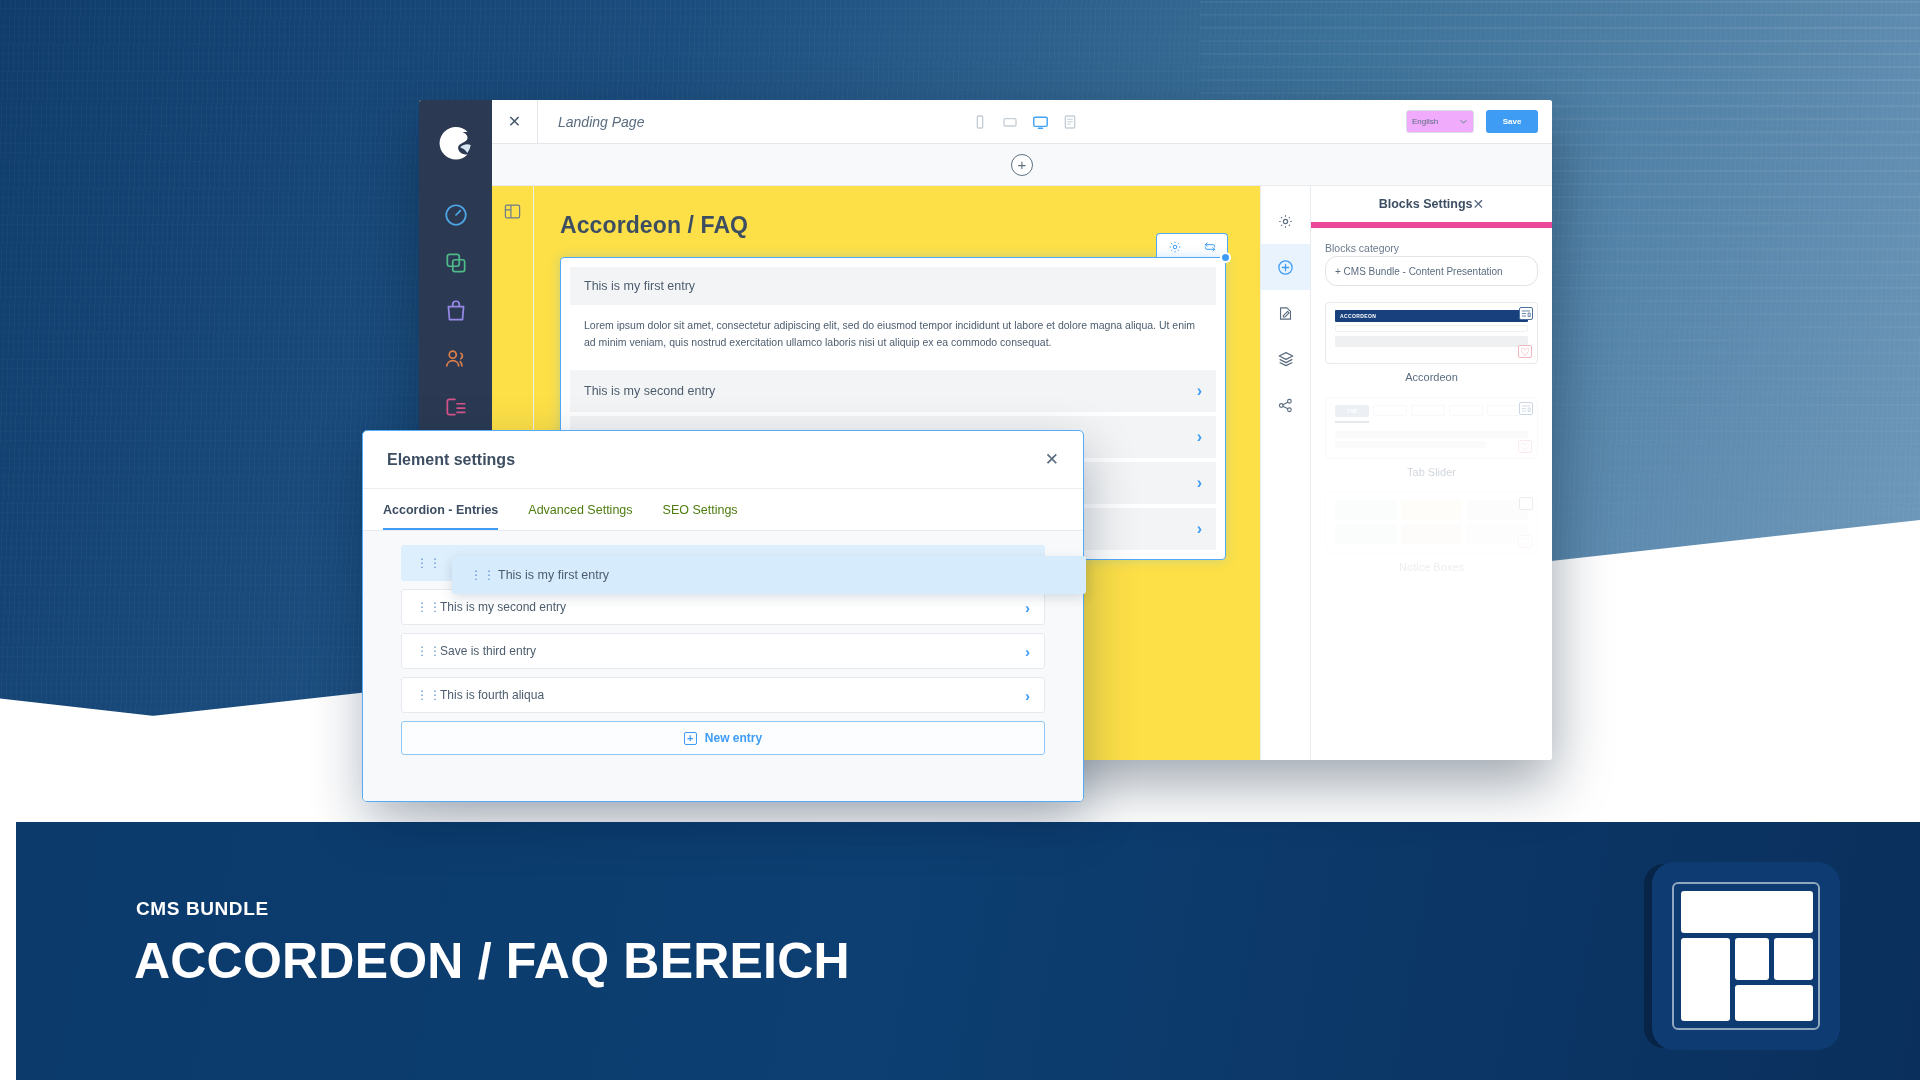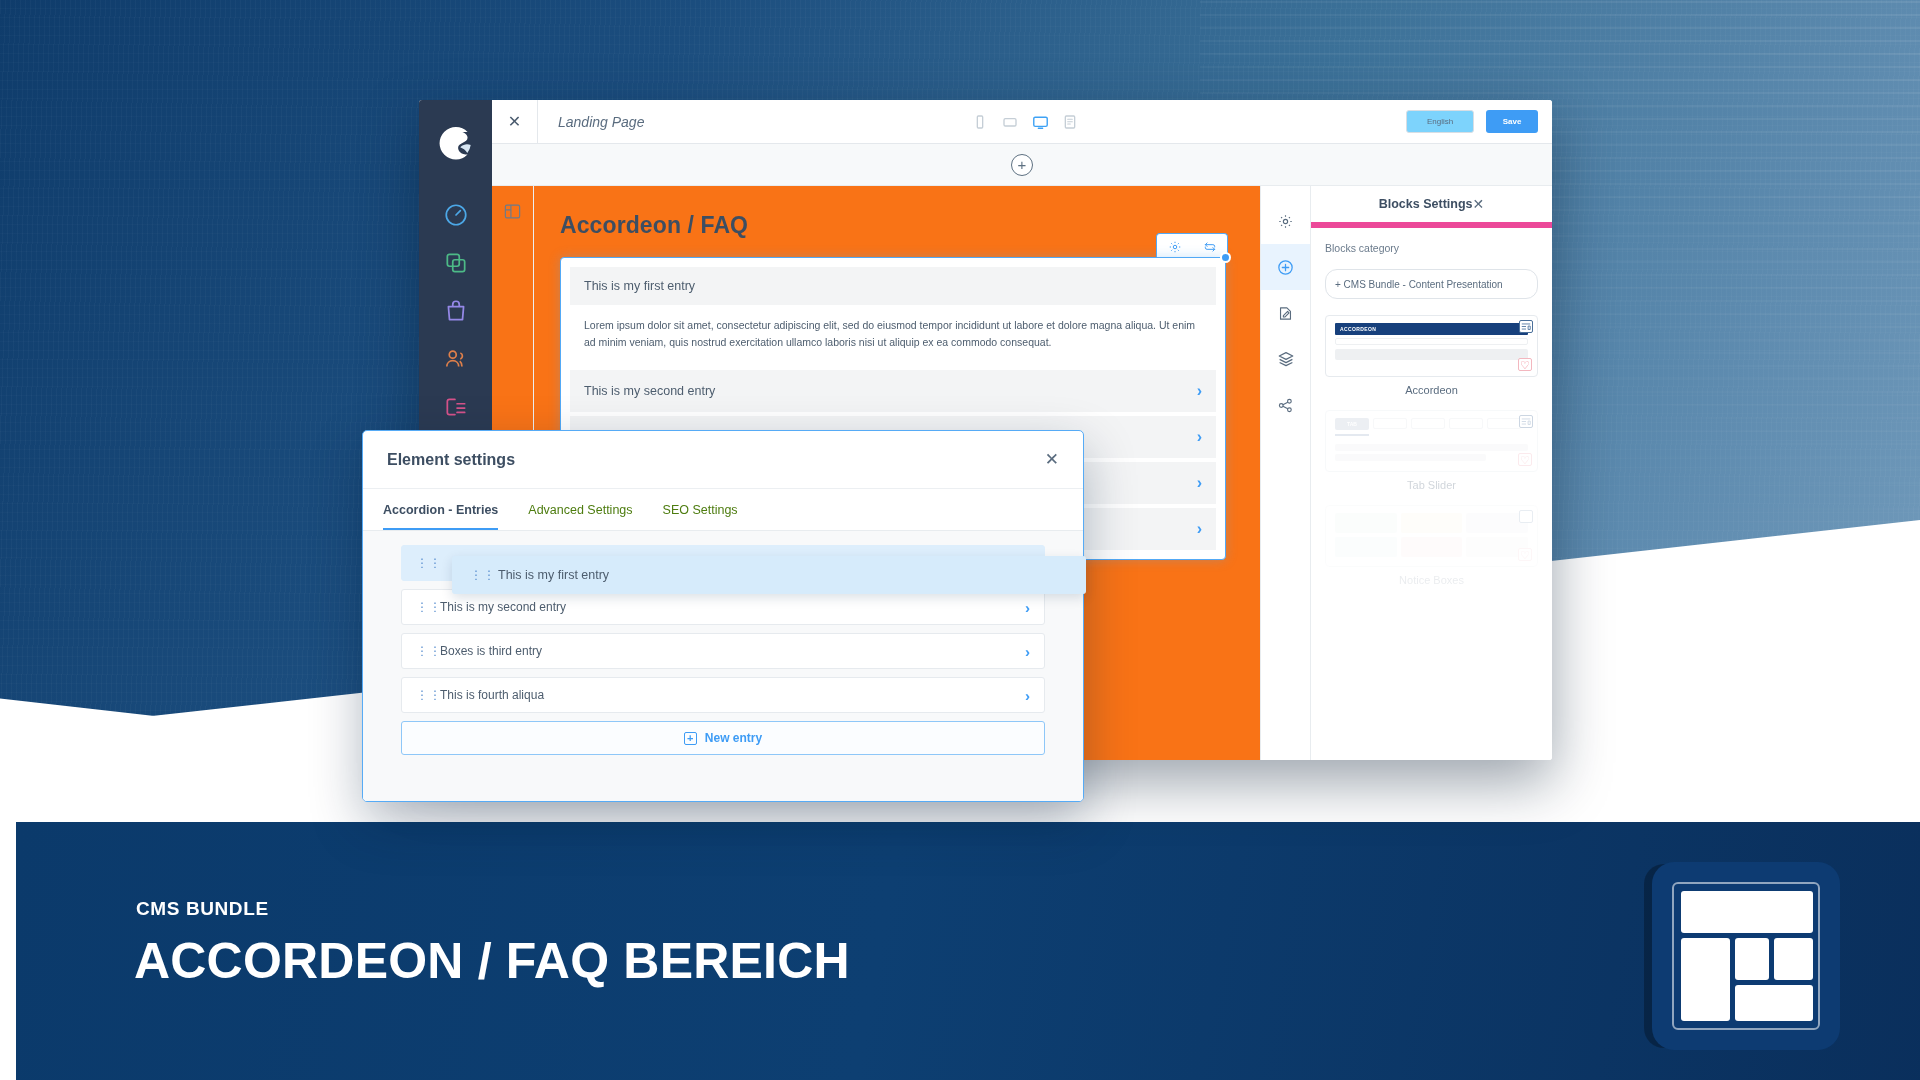--- a/index.html
+++ b/index.html
@@ -99,39 +99,39 @@
     border-right: 1px solid #e4e8ec; color: #4a5b6e; font-size: 16px;
   }
   .topbar-title { padding-left: 20px; color: #5a6c7f; font-size: 14px; font-style: italic; }
   .device-icons { margin-left: auto; display: flex; gap: 14px; align-items: center; }
   .dev { width: 16px; height: 16px; color: #c5ced6; }
   .dev.active { color: #3ea2f5; }
   .topbar-right { margin-left: auto; display:flex; align-items:center; gap: 12px; padding-right: 14px; }
   .lang-select {
     width: 68px; height: 23px; border: 1px solid #d8dee4; border-radius: 3px;
     display: flex; align-items: center; justify-content: space-between;
-    padding: 0 20px; font-size: 8px; color: #5a6c7f; background:#7dd3fc;text-align:right;
+    padding: 0 5px; font-size: 8px; color: #5a6c7f; background:#f0abfc;text-align:right;
   }
   .save-btn {
     width: 52px; height: 23px; border-radius: 3px; background: #3e9cf5; color:#fff;
     display:flex; align-items:center; justify-content:center; font-size: 8px; font-weight: 600;
   }
 
   .addbar {
     height: 42px; background: #f7f9fa; border-bottom: 1px solid #e8ecef;
     display: flex; align-items: center; justify-content: center; flex: 0 0 42px;
   }
   .add-circle {
     width: 22px; height: 22px; border-radius: 50%; border: 1.4px solid #5d7081;
     display: flex; align-items: center; justify-content: center; color: #5d7081; font-size: 15px;
     line-height: 0; background: #fff;
   }
 
   .editor-body { flex: 1; display: flex; min-height: 0; }
-  .canvas-col { flex: 1; display: flex; min-width: 0; background:#f97316; }
+  .canvas-col { flex: 1; display: flex; min-width: 0; background:#fde047; }
   .section-rail {
     width: 42px; flex: 0 0 42px; border-right: 1px solid #eceff2;
     display: flex; justify-content: center; padding-top: 16px;
   }
   .canvas { flex: 1; padding: 26px 34px 0 26px; position: relative; min-width: 0; }
 
   .page-heading {
     font-size: 23px; font-weight: 700; color: #3d4e62; letter-spacing: .1px; margin-bottom: 18px;
   }
 
@@ -180,21 +180,21 @@
     width: 242px; flex: 0 0 242px; border-left: 1px solid #e8ecef; background: #fff;
     display: flex; flex-direction: column;
   }
   .bp-head {
     height: 42px; display: flex; align-items: center; justify-content: center;
     padding: 0 14px; border-bottom: 6px solid #ec4899;
   }
   .bp-title { font-size: 12.5px; font-weight: 700; color: #3d4e62; }
   .bp-close { color: #5a6c7f; font-size: 14px; }
   .bp-body { padding: 14px; overflow: hidden; }
-  .bp-label { font-size: 10.5px; color: #6b7b8c; margin-bottom: 15px; }
+  .bp-label { font-size: 10.5px; color: #6b7b8c; margin-bottom: 2px; }
   .bp-select {
     height: 30px; border: 1px solid #dfe4e9; border-radius: 12px; display: flex;
     align-items: center; padding: 0 9px; font-size: 10px; color: #5a6c7f; margin-bottom: 16px;
   }
   .thumb-card {
     border: 1px solid #e6eaee; border-radius: 4px; height: 62px; position: relative;
     background: #fff; padding: 7px 9px; overflow:hidden;
   }
   .thumb-title { text-align: center; font-size: 11px; color: #5a6c7f; margin: 7px 0 14px; }
   .tc-mini-icon {
@@ -537,21 +537,21 @@
     <div class="entry-row ghost">
       <span class="grip">⋮⋮</span>
     </div>
     <div class="entry-row">
       <span class="grip">⋮⋮</span>
       <span class="entry-label">This is my second entry</span>
       <span class="entry-chev">›</span>
     </div>
     <div class="entry-row">
       <span class="grip">⋮⋮</span>
-      <span class="entry-label">Boxes is third entry</span>
+      <span class="entry-label">Save is third entry</span>
       <span class="entry-chev">›</span>
     </div>
     <div class="entry-row">
       <span class="grip">⋮⋮</span>
       <span class="entry-label">This is fourth aliqua</span>
       <span class="entry-chev">›</span>
     </div>
     <div class="new-entry">
       <span class="plus-box">+</span>
       <span>New entry</span>

